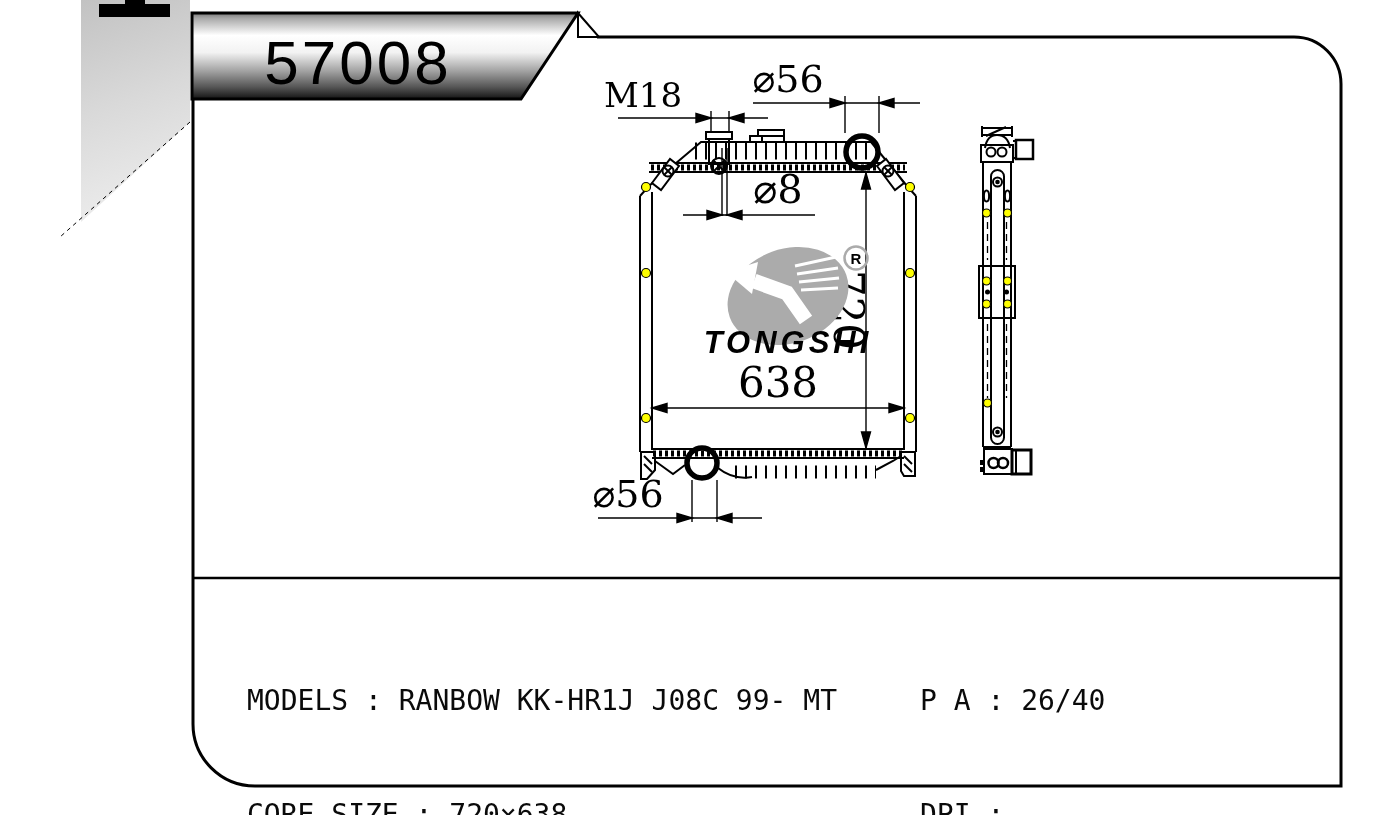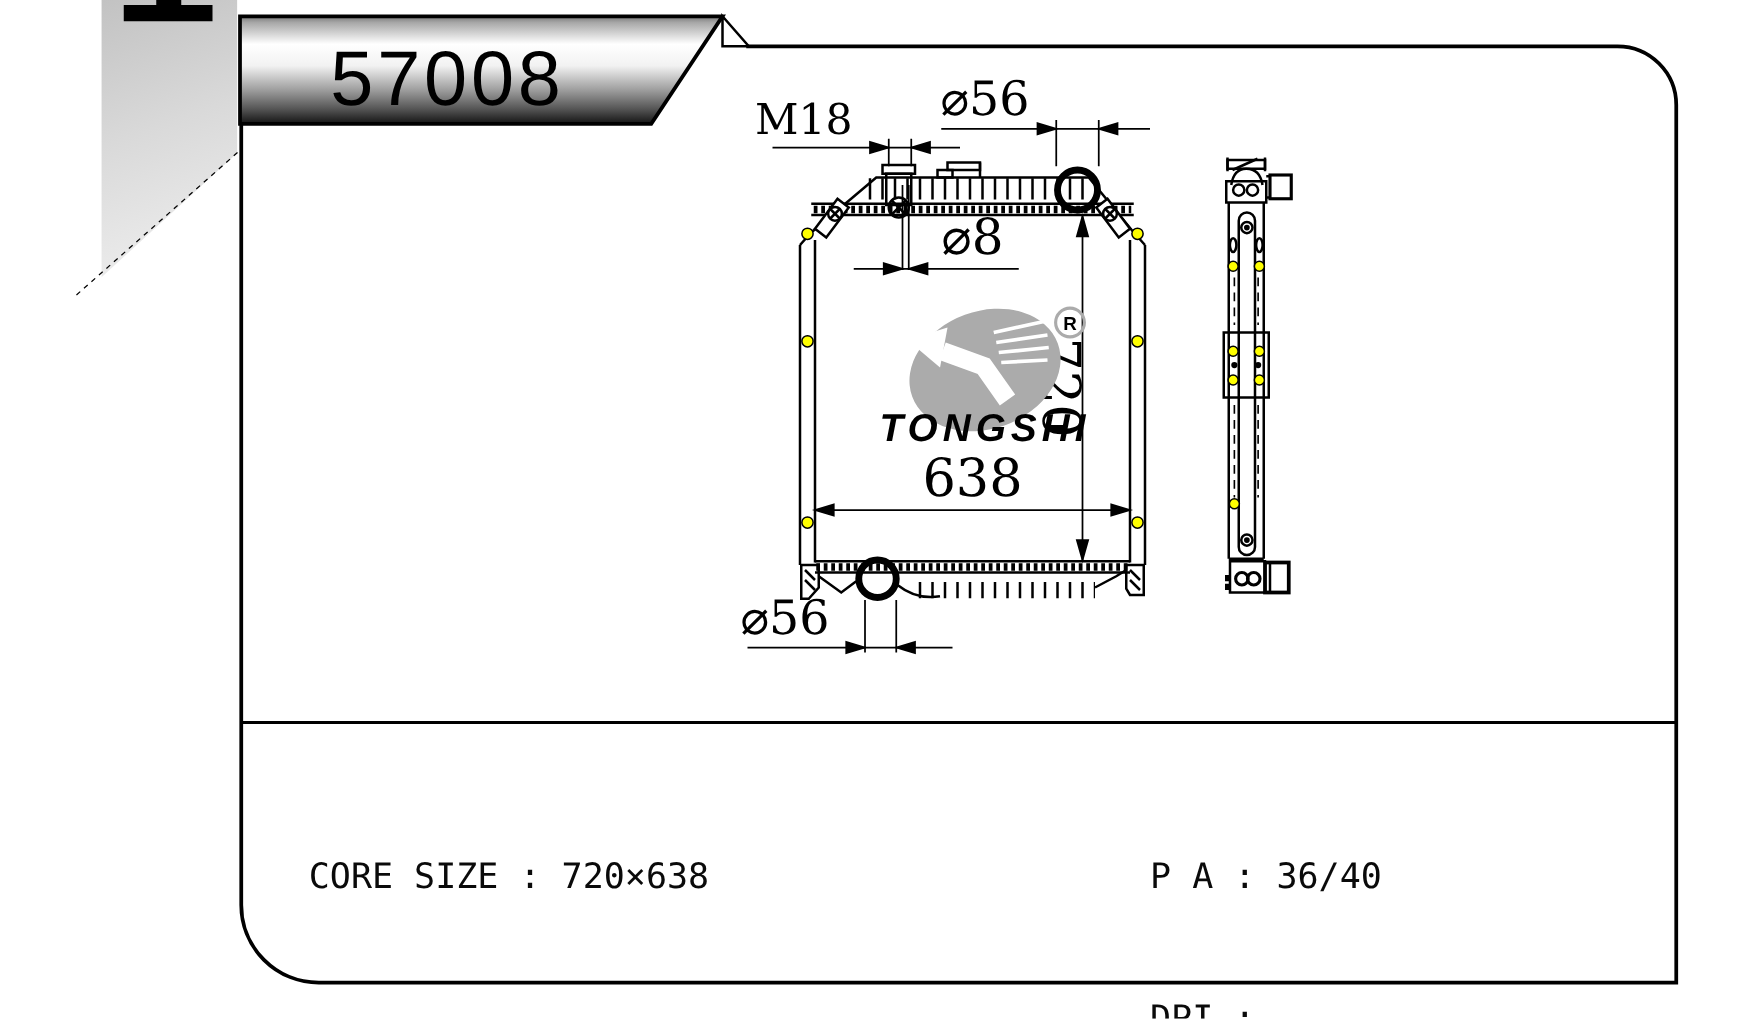--- a/index.html
+++ b/index.html
@@ -249,24 +249,25 @@
     </g>
 
     <g>
       <polygon points="192,13 578,13 521,99 192,99" fill="url(#bannerGrad)" stroke="#000" stroke-width="3"></polygon>
       <polygon points="578,13 599,37 578,37" fill="#fff" stroke="#000" stroke-width="2"></polygon>
       <text class="brandtxt" x="358" y="84" font-size="62" letter-spacing="3" text-anchor="middle" fill="#e60000">57008</text>
     </g>
   </svg>
 
   <div class="specs specs-left">
+    <div>MODELS : RANBOW KK-HR1J J08C 99- MT</div>
     <div>CORE SIZE : 720×638</div>
     
     
   </div>
   <div class="specs specs-right">
-    <div>P A : 36/40</div>
+    <div>P A : 26/40</div>
     <div>DPI :</div>
     
     
   </div>
 
 </div>
 
 </body></html>

